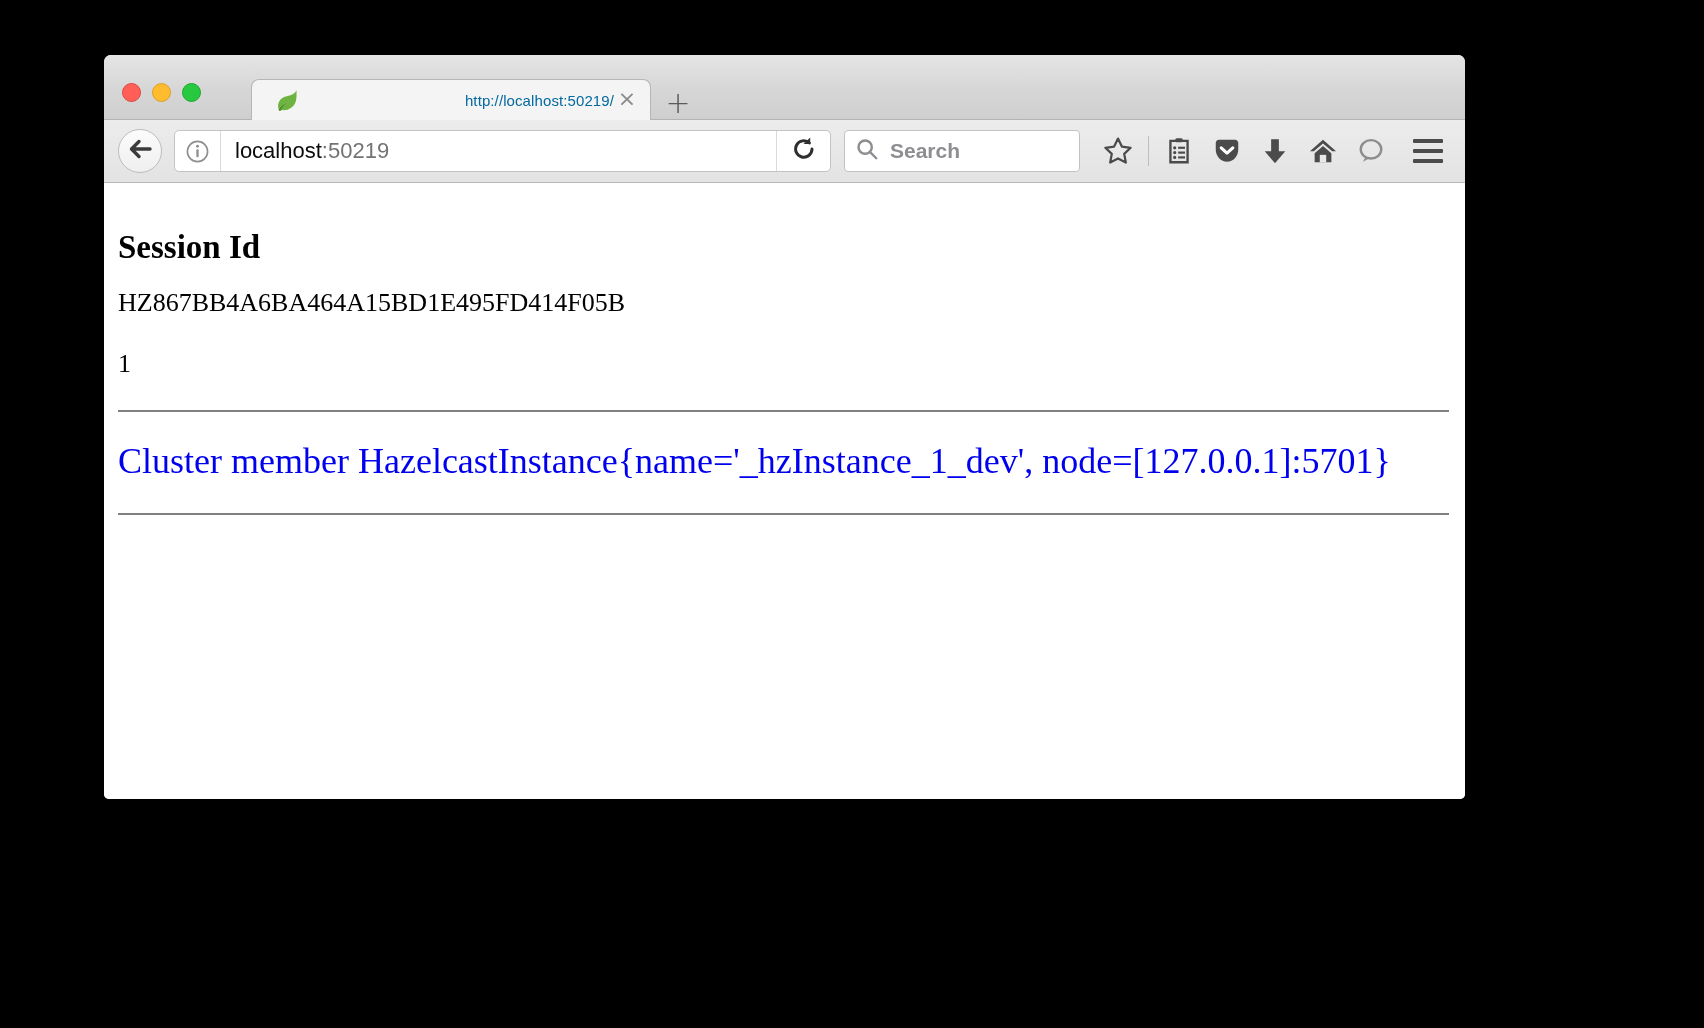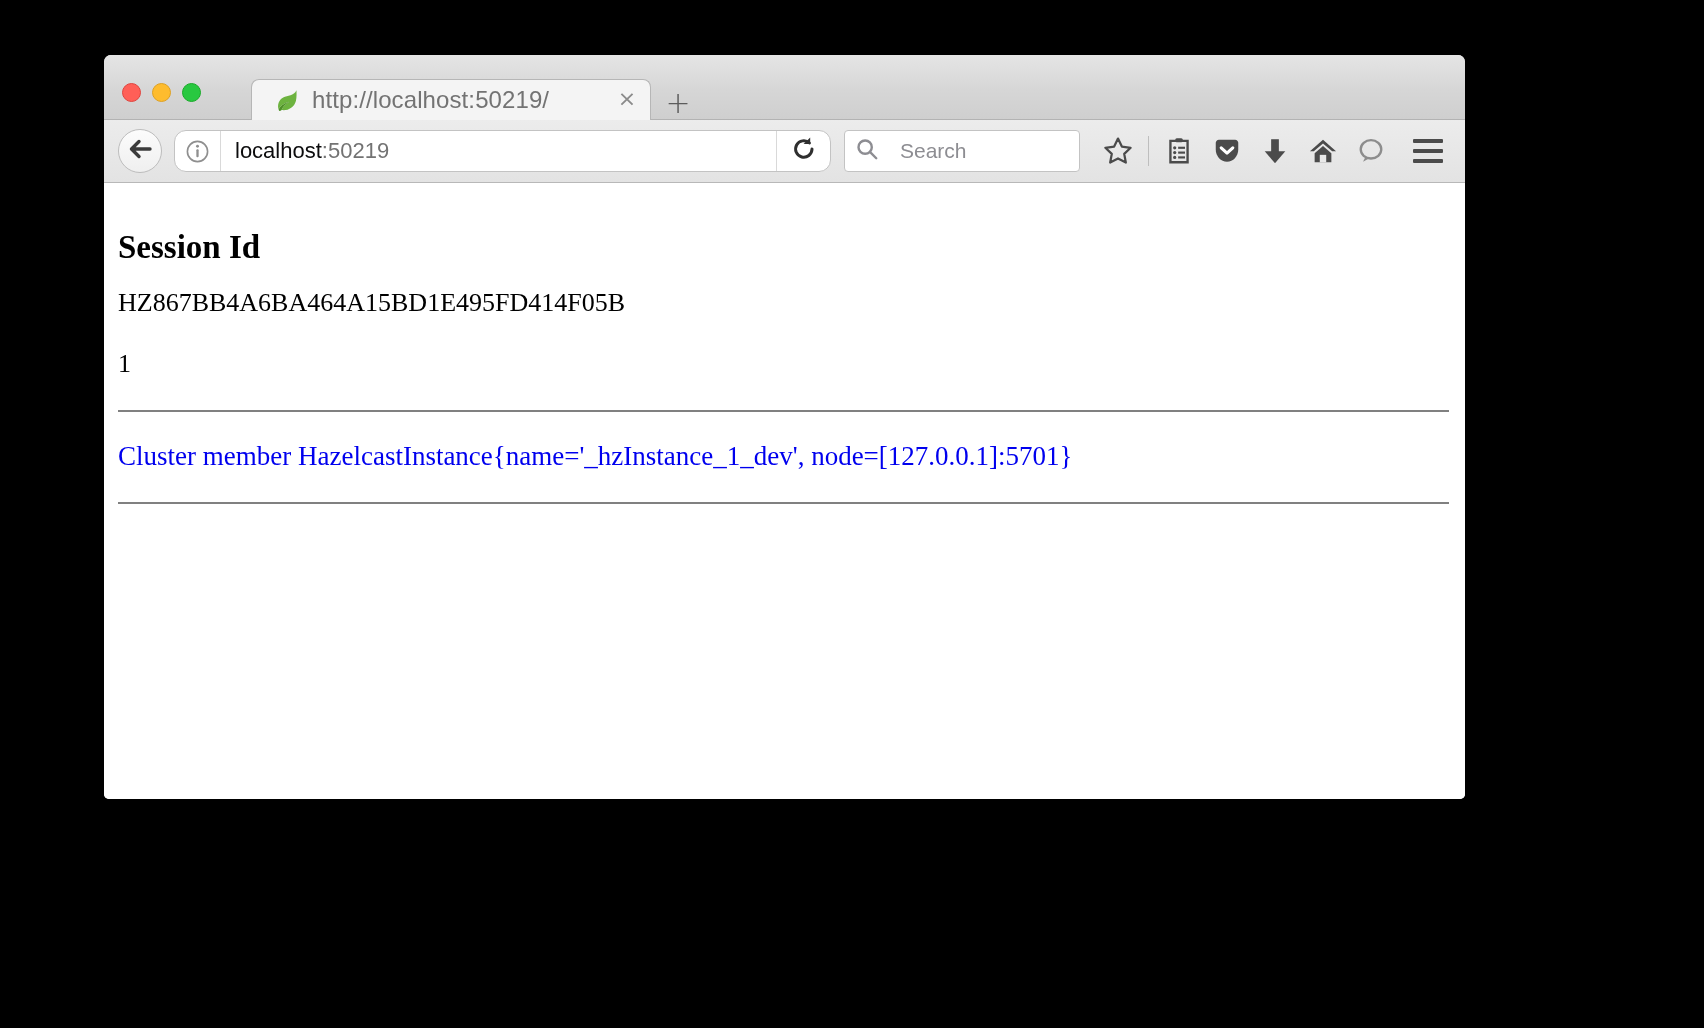--- a/index.html
+++ b/index.html
@@ -59,26 +59,26 @@
     align-items: center;
     padding: 0 10px 0 22px;
   }
   #favicon {
     width: 26px; height: 26px;
     flex: 0 0 auto;
     margin-right: 12px;
   }
   #tab-title {
     flex: 1 1 auto;
-    font-size: 24px;
-    color: #737373;
+    font-size: 15px;
+    color: #0369a1;
     white-space: nowrap;
     overflow: hidden;
     text-overflow: ellipsis;
-    text-align: left;
+    text-align: right;
     letter-spacing: 0.1px;
   }
   #tab-close {
     flex: 0 0 auto;
     width: 26px; height: 26px;
     color: #8b8b8b;
     font-size: 22px;
     line-height: 24px;
     text-align: center;
     font-family: "DejaVu Sans", sans-serif;
@@ -113,21 +113,21 @@
     background: linear-gradient(to bottom,#fcfcfc,#efefef);
     display: flex; align-items: center; justify-content: center;
     flex: 0 0 auto;
     margin-right: 12px;
   }
   #urlbar {
     flex: 1 1 auto;
     height: 42px;
     background: #ffffff;
     border: 1px solid #c3c3c3;
-    border-radius: 12px;
+    border-radius: 5px;
     display: flex;
     align-items: center;
     margin-right: 13px;
     max-width: 672px;
   }
   #identity-box {
     width: 46px; height: 100%;
     display: flex; align-items: center; justify-content: center;
     border-right: 1px solid #d9d9d9;
     flex: 0 0 auto;
@@ -158,21 +158,22 @@
     flex: 0 0 auto;
     margin-right: 14px;
   }
   #search-input {
     border: none; outline: none;
     background: transparent;
     font-family: "Liberation Sans", sans-serif;
     font-size: 21px;
     color: #4a4a4a;
     width: 100%;
-    margin-left: 19px;
+    margin-left: 9px;
+    font-weight: bold;
   }
   #search-input::placeholder { color: #8d8d92; }
 
   #toolbar-icons {
     display: flex;
     align-items: center;
     flex: 0 0 auto;
     gap: 0;
   }
   .tb-icon {
@@ -222,21 +223,21 @@
     margin: 6px 0 30px 0;
     line-height: 1.2;
   }
   .doc-hr {
     height: 0;
     border: none;
     border-top: 2px solid #808080;
     margin: 26px 0 26px 0;
   }
   .doc-link {
-    font-size: 27px;
+    font-size: 36px;
     color: #0000ee;
     text-decoration: none;
     display: block;
     margin: 28px 0 30px 0;
     line-height: 1.2;
   }
 </style>
 </head>
 <body>
 

